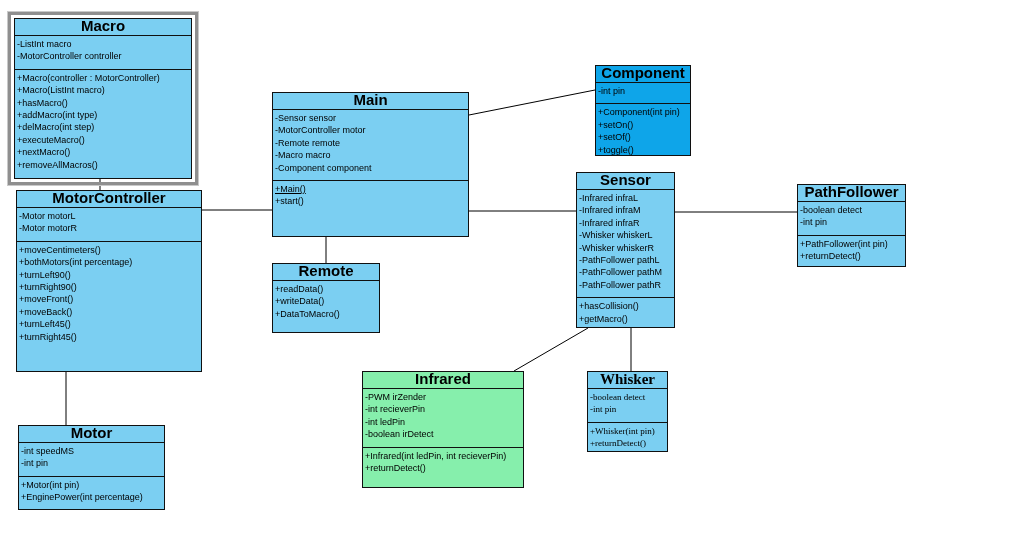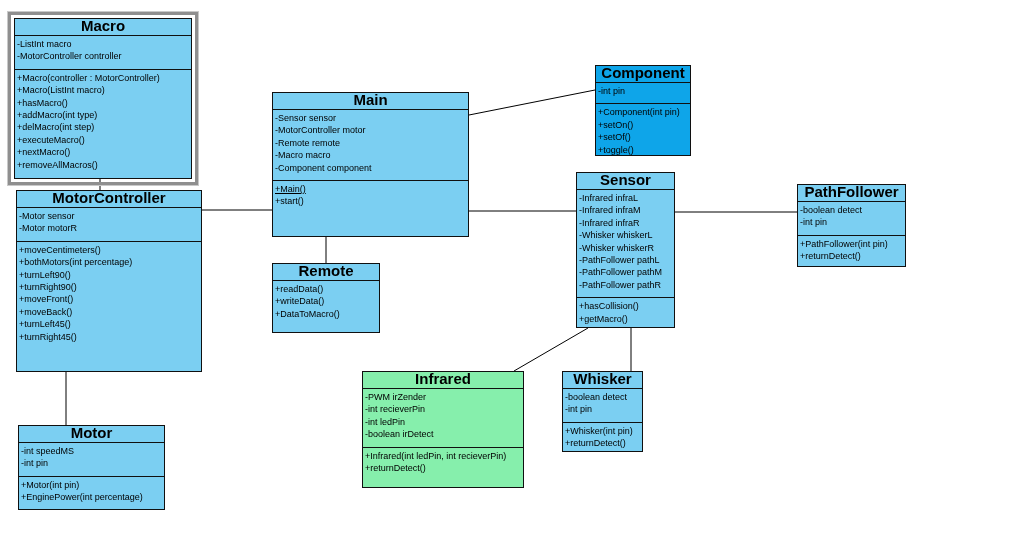--- a/index.html
+++ b/index.html
@@ -86,21 +86,21 @@
         <div class="uml-row">+addMacro(int type)</div>
         <div class="uml-row">+delMacro(int step)</div>
         <div class="uml-row">+executeMacro()</div>
         <div class="uml-row">+nextMacro()</div>
         <div class="uml-row">+removeAllMacros()</div>
       </div>
     </div>
     <div class="uml-class" style="left: 16px; top: 190px; width: 186px; height: 182px; background: rgb(123, 207, 242); border-color: rgb(16, 16, 16);">
       <div class="uml-title" style="border-color: rgb(16, 16, 16);">MotorController</div>
       <div class="uml-compartment attrs" style="border-color: rgb(16, 16, 16);">
-        <div class="uml-row">-Motor sensor</div>
+        <div class="uml-row">-Motor motorL</div>
         <div class="uml-row">-Motor motorR</div>
       </div>
       <div class="uml-compartment methods">
         <div class="uml-row">+moveCentimeters()</div>
         <div class="uml-row">+bothMotors(int percentage)</div>
         <div class="uml-row">+turnLeft90()</div>
         <div class="uml-row">+turnRight90()</div>
         <div class="uml-row">+moveFront()</div>
         <div class="uml-row">+moveBack()</div>
         <div class="uml-row">+turnLeft45()</div>
@@ -186,21 +186,21 @@
         <div class="uml-row">-PWM irZender</div>
         <div class="uml-row">-int recieverPin</div>
         <div class="uml-row">-int ledPin</div>
         <div class="uml-row">-boolean irDetect</div>
       </div>
       <div class="uml-compartment methods">
         <div class="uml-row">+Infrared(int ledPin, int recieverPin)</div>
         <div class="uml-row">+returnDetect()</div>
       </div>
     </div>
-    <div class="uml-class" style="left: 562px; top: 371px; width: 81px; height: 81px; background: rgb(123, 207, 242); border-color: rgb(16, 16, 16);">
+    <div class="uml-class" style="left: 587px; top: 371px; width: 81px; height: 81px; background: rgb(123, 207, 242); border-color: rgb(16, 16, 16); font-family: Liberation Serif, serif;">
       <div class="uml-title" style="border-color: rgb(16, 16, 16);">Whisker</div>
       <div class="uml-compartment attrs" style="border-color: rgb(16, 16, 16);">
         <div class="uml-row">-boolean detect</div>
         <div class="uml-row">-int pin</div>
       </div>
       <div class="uml-compartment methods">
         <div class="uml-row">+Whisker(int pin)</div>
         <div class="uml-row">+returnDetect()</div>
       </div>
     </div>

